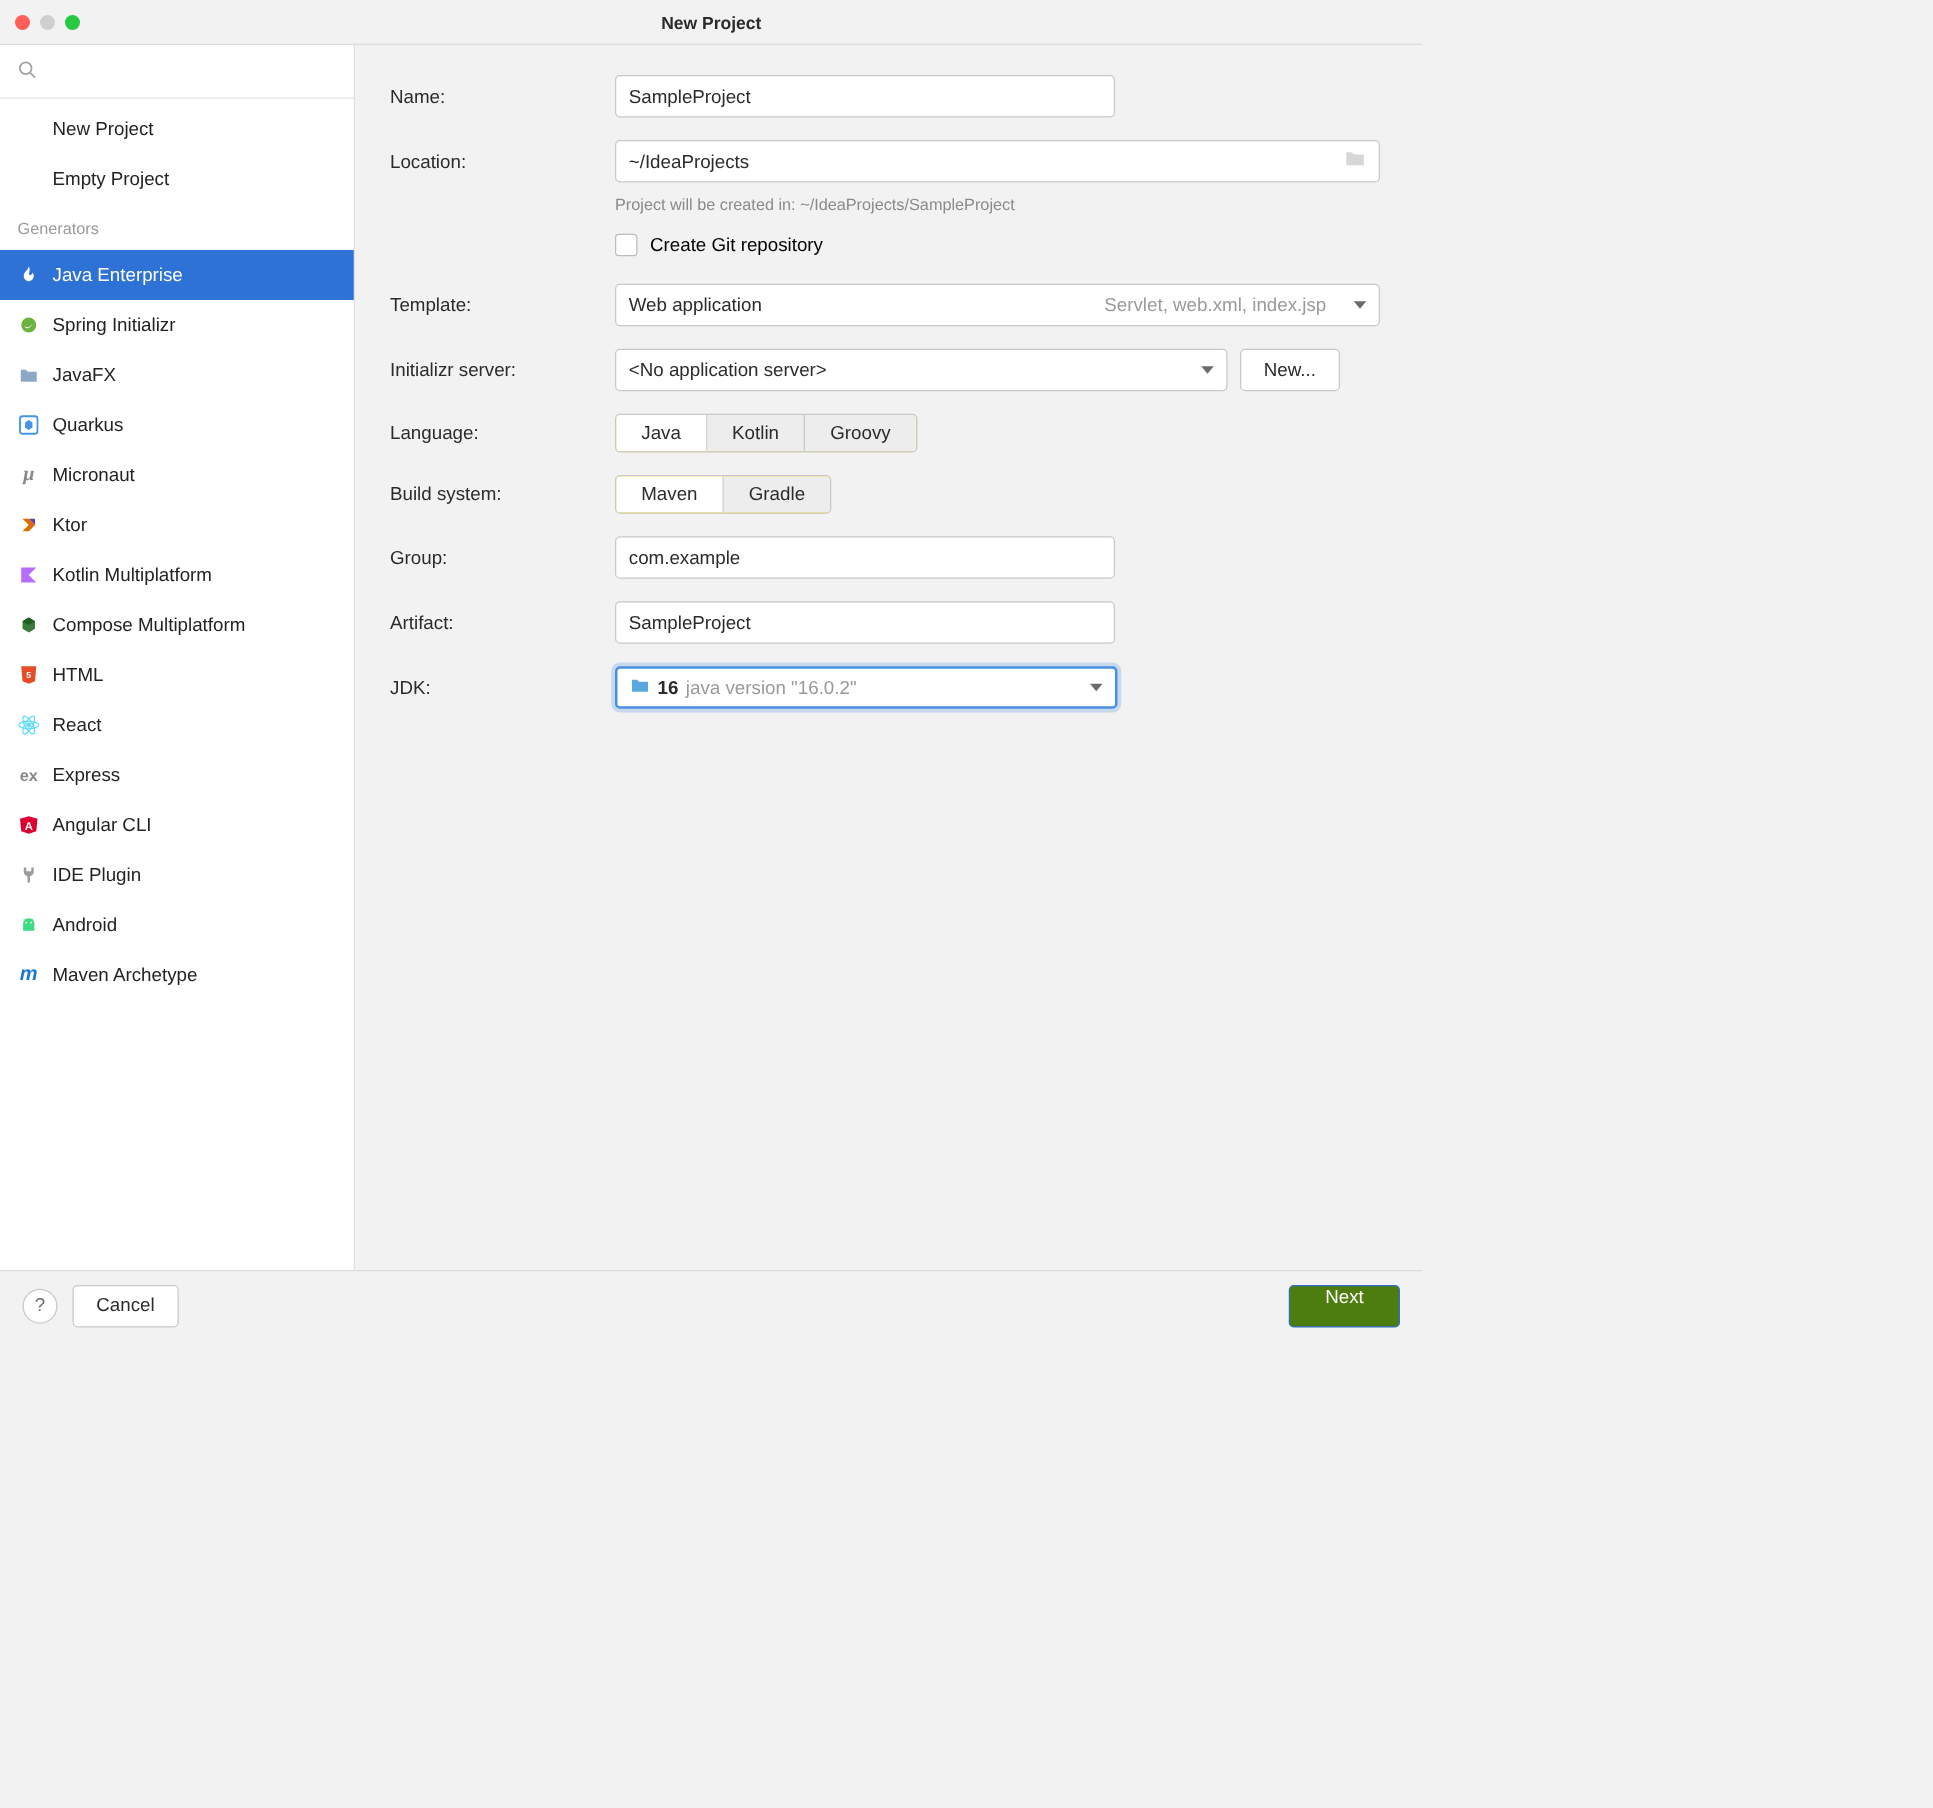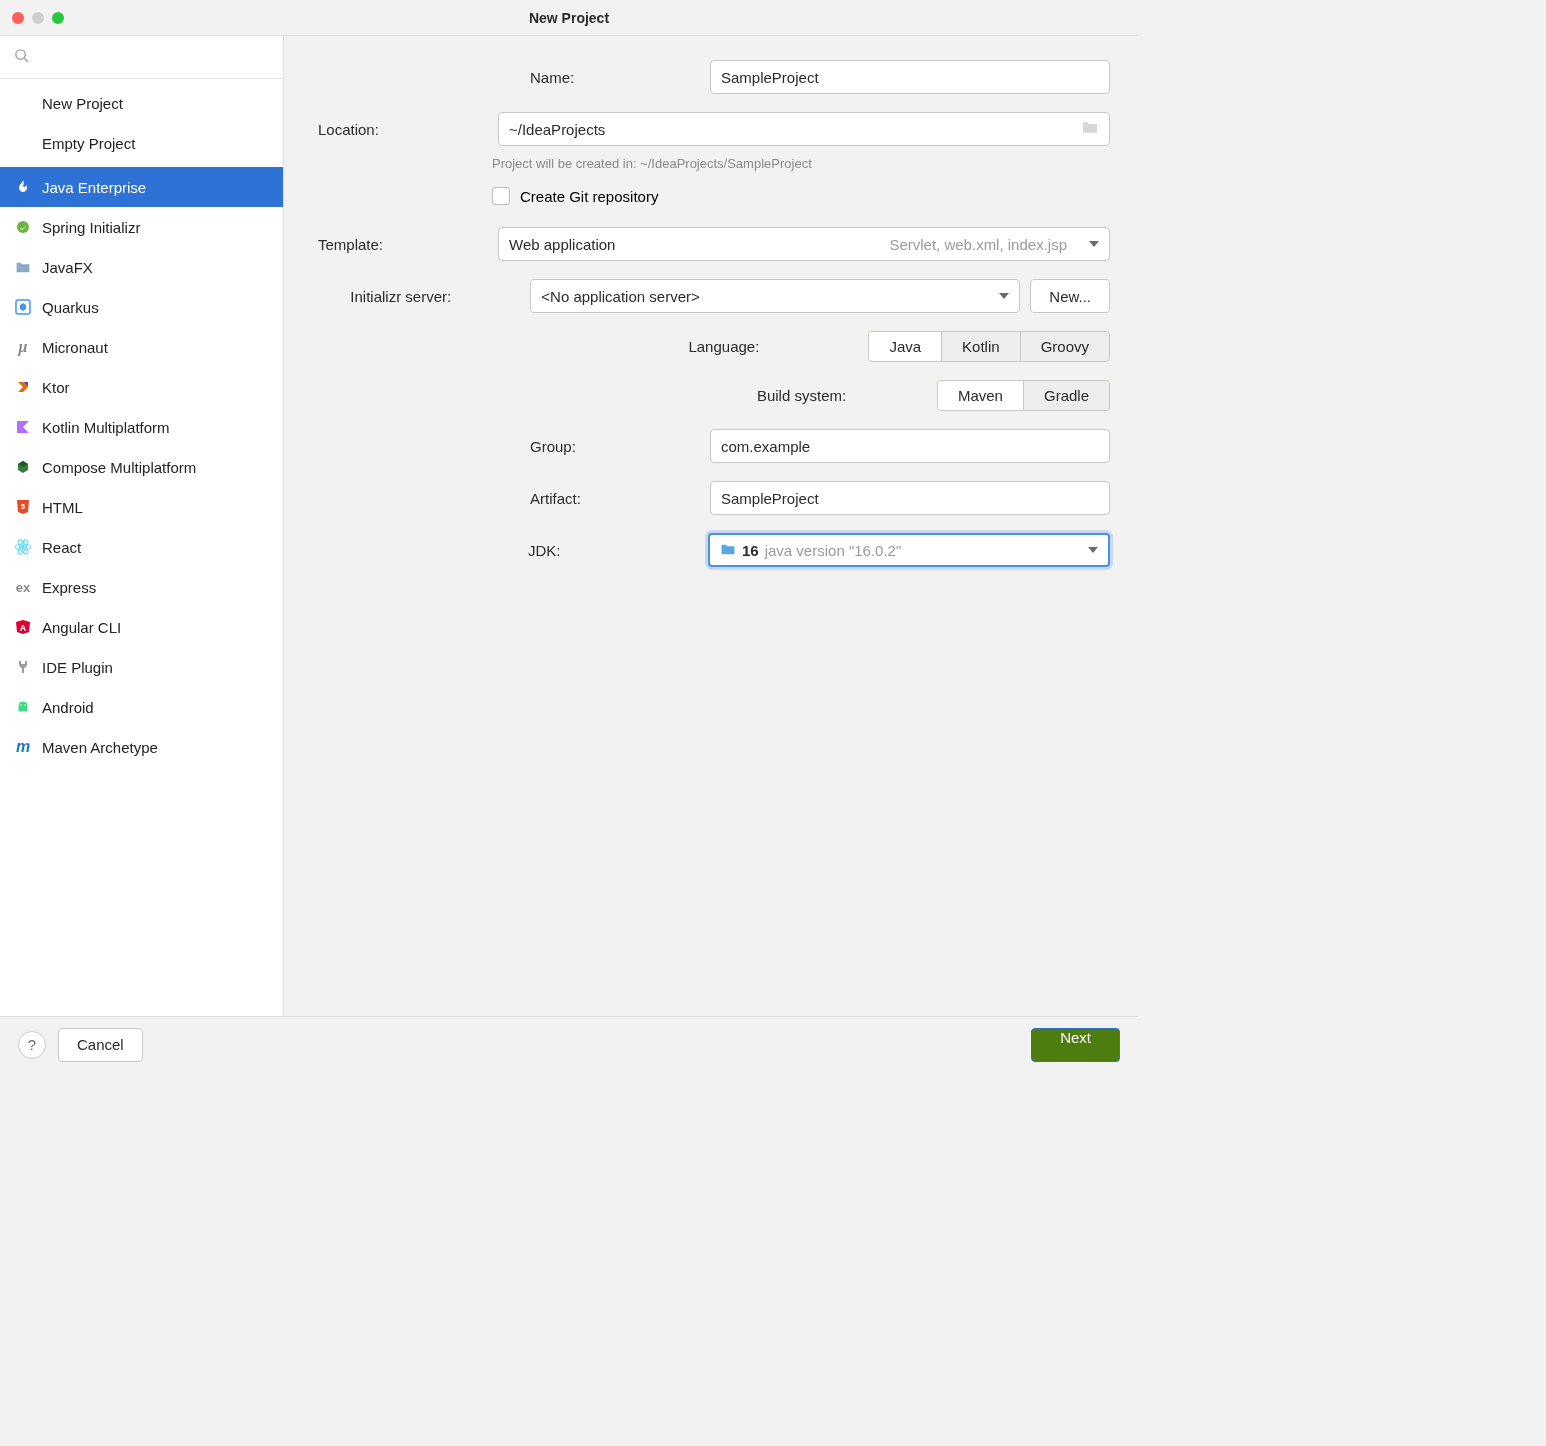--- a/index.html
+++ b/index.html
@@ -102,21 +102,20 @@
 .content {
   flex: 1;
   background: #f2f2f2;
   padding: 24px 28px;
   overflow: auto;
 }
 .form-row {
   display: flex;
   align-items: center;
   margin-bottom: 18px;
-  justify-content: flex-end;
 }
 .form-label {
   width: 180px;
   font-size: 15px;
   color: #2b2b2b;
 }
 .text-input, .select-box {
   height: 34px;
   border: 1px solid #c8c8c8;
   border-radius: 4px;
@@ -250,20 +249,21 @@
     <div class="sidebar-list" id="sidebar-top">
         <div class="sidebar-item">
           <span class="sidebar-icon"></span>
           <span>New Project</span>
         </div>
         <div class="sidebar-item">
           <span class="sidebar-icon"></span>
           <span>Empty Project</span>
         </div>
       </div>
+    <div class="sidebar-section-label">Generators</div>
     <div class="sidebar-list" id="sidebar-gen">
         <div class="sidebar-item selected">
           <span class="sidebar-icon">
             <svg width="16" height="16" viewBox="0 0 16 16">
               <path fill="#fff" d="M8 1c0 3-4 4-4 8 0 2 2 4 4 4s4-2 4-4c0-2-1-3-1-3s0 2-2 2 1-4-1-7z"></path>
             </svg>
           </span>
           <span>Java Enterprise</span>
         </div>
         <div class="sidebar-item">

